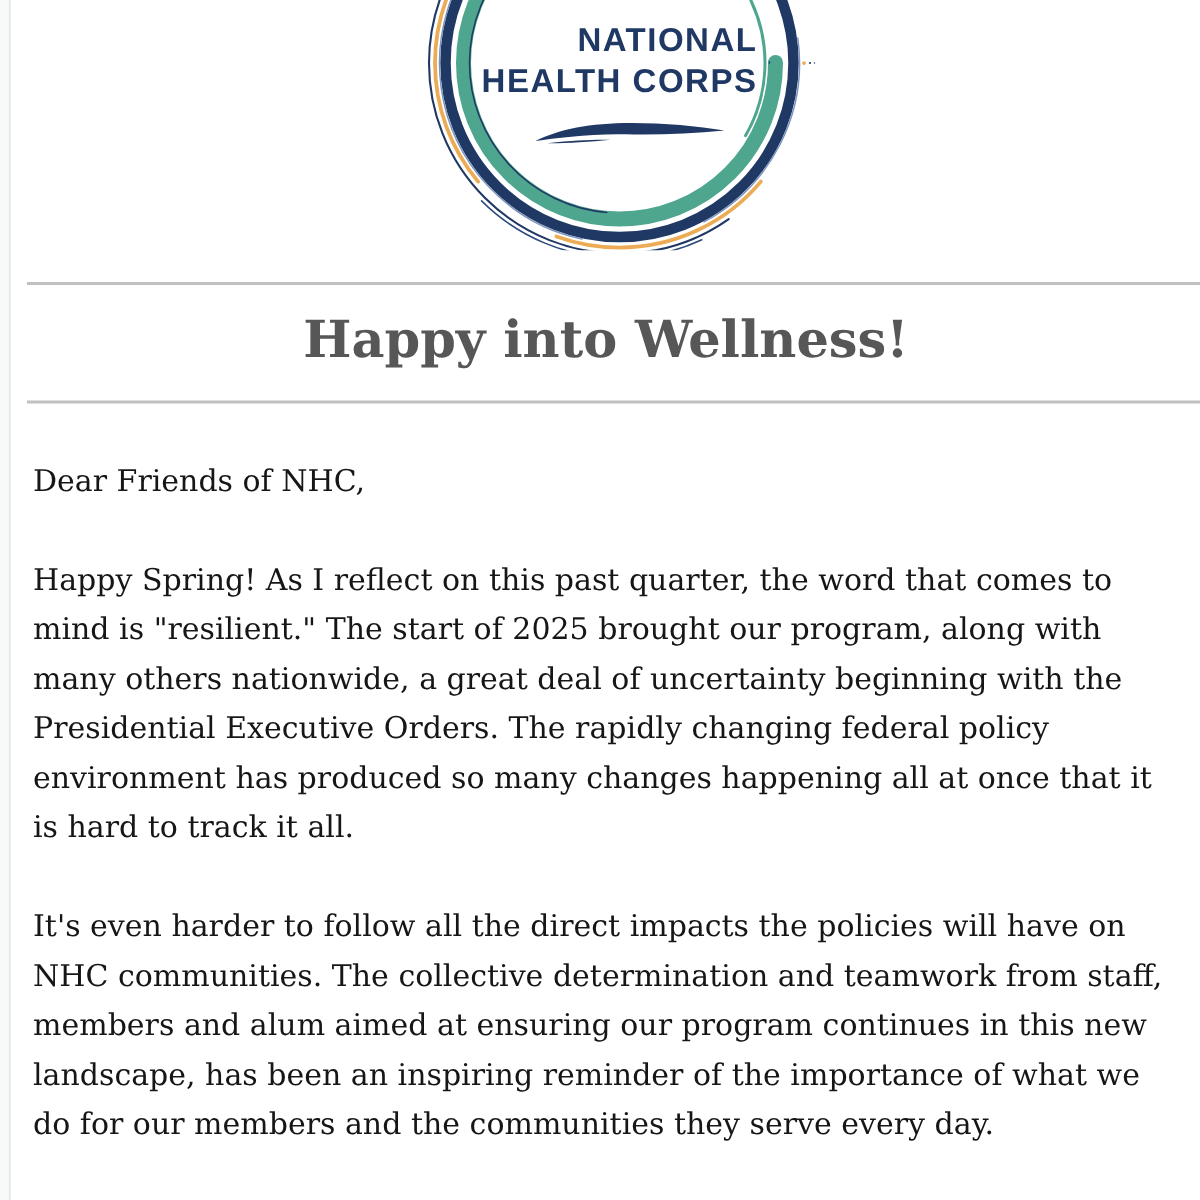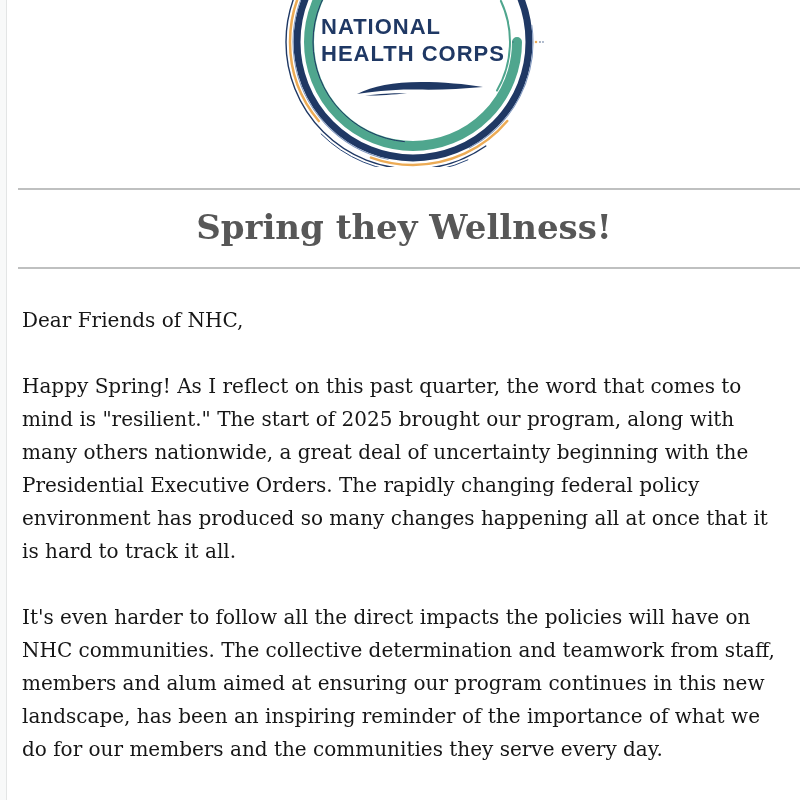--- a/index.html
+++ b/index.html
@@ -17,21 +17,21 @@
     position:absolute; left:0; top:0; bottom:0; width:7px;
     background:var(--gutter-bg); border-right:1px solid var(--gutter-line);
   }
   .content{ position:absolute; left:8px; top:0; right:0; }
 
   
   .logo-wrap{ position:relative; height:167px; overflow:hidden; }
   .ring-svg{ position:absolute; left:255px; top:0; }
   .logo-text{
     position:absolute; left:405px; top:13px; transform:translateX(-50%);
-    text-align:left; color:var(--navy);
+    text-align:right; color:var(--navy);
     font-family:"Liberation Sans","DejaVu Sans",sans-serif;
     font-weight:bold; font-size:22px; line-height:27px; letter-spacing:1px;
     white-space:nowrap;
   }
   .swoosh{ position:absolute; left:412px; top:79px; transform:translateX(-50%); }
 
   
   hr.divider{
     border:none; border-top:2px solid var(--divider-gray);
     margin:0 0 0 10px;
@@ -83,21 +83,21 @@
         <div>HEALTH CORPS</div>
       </div>
 
       <svg class="swoosh" width="130" height="20" viewBox="0 0 130 20">
         <path fill="#1f3864" d="M2,15 C18,7 38,3 66,3 C88,3 110,5 128,8 C106,10 84,11 62,10.5 C38,10 16,13 2,15 Z"></path>
         <path fill="#1f3864" d="M10,16.5 C28,14.5 40,14 52,14.2 C38,15.6 22,16.6 10,16.5 Z"></path>
       </svg>
     </div>
 
     <hr class="divider d1">
-    <h1 class="headline">Spring they Wellness!</h1>
+    <h1 class="headline">Happy into Wellness!</h1>
     <hr class="divider">
 
     <div class="body-text">
       <p>Dear Friends of NHC,</p>
       <p>Happy Spring! As I reflect on this past quarter, the word that comes to mind is "resilient." The start of 2025 brought our program, along with many others nationwide, a great deal of uncertainty beginning with the Presidential Executive Orders. The rapidly changing federal policy environment has produced so many changes happening all at once that it is hard to track it all.</p>
       <p>It's even harder to follow all the direct impacts the policies will have on NHC communities. The collective determination and teamwork from staff, members and alum aimed at ensuring our program continues in this new landscape, has been an inspiring reminder of the importance of what we do for our members and the communities they serve every day.</p>
     </div>
 
   </div>
 </div>

